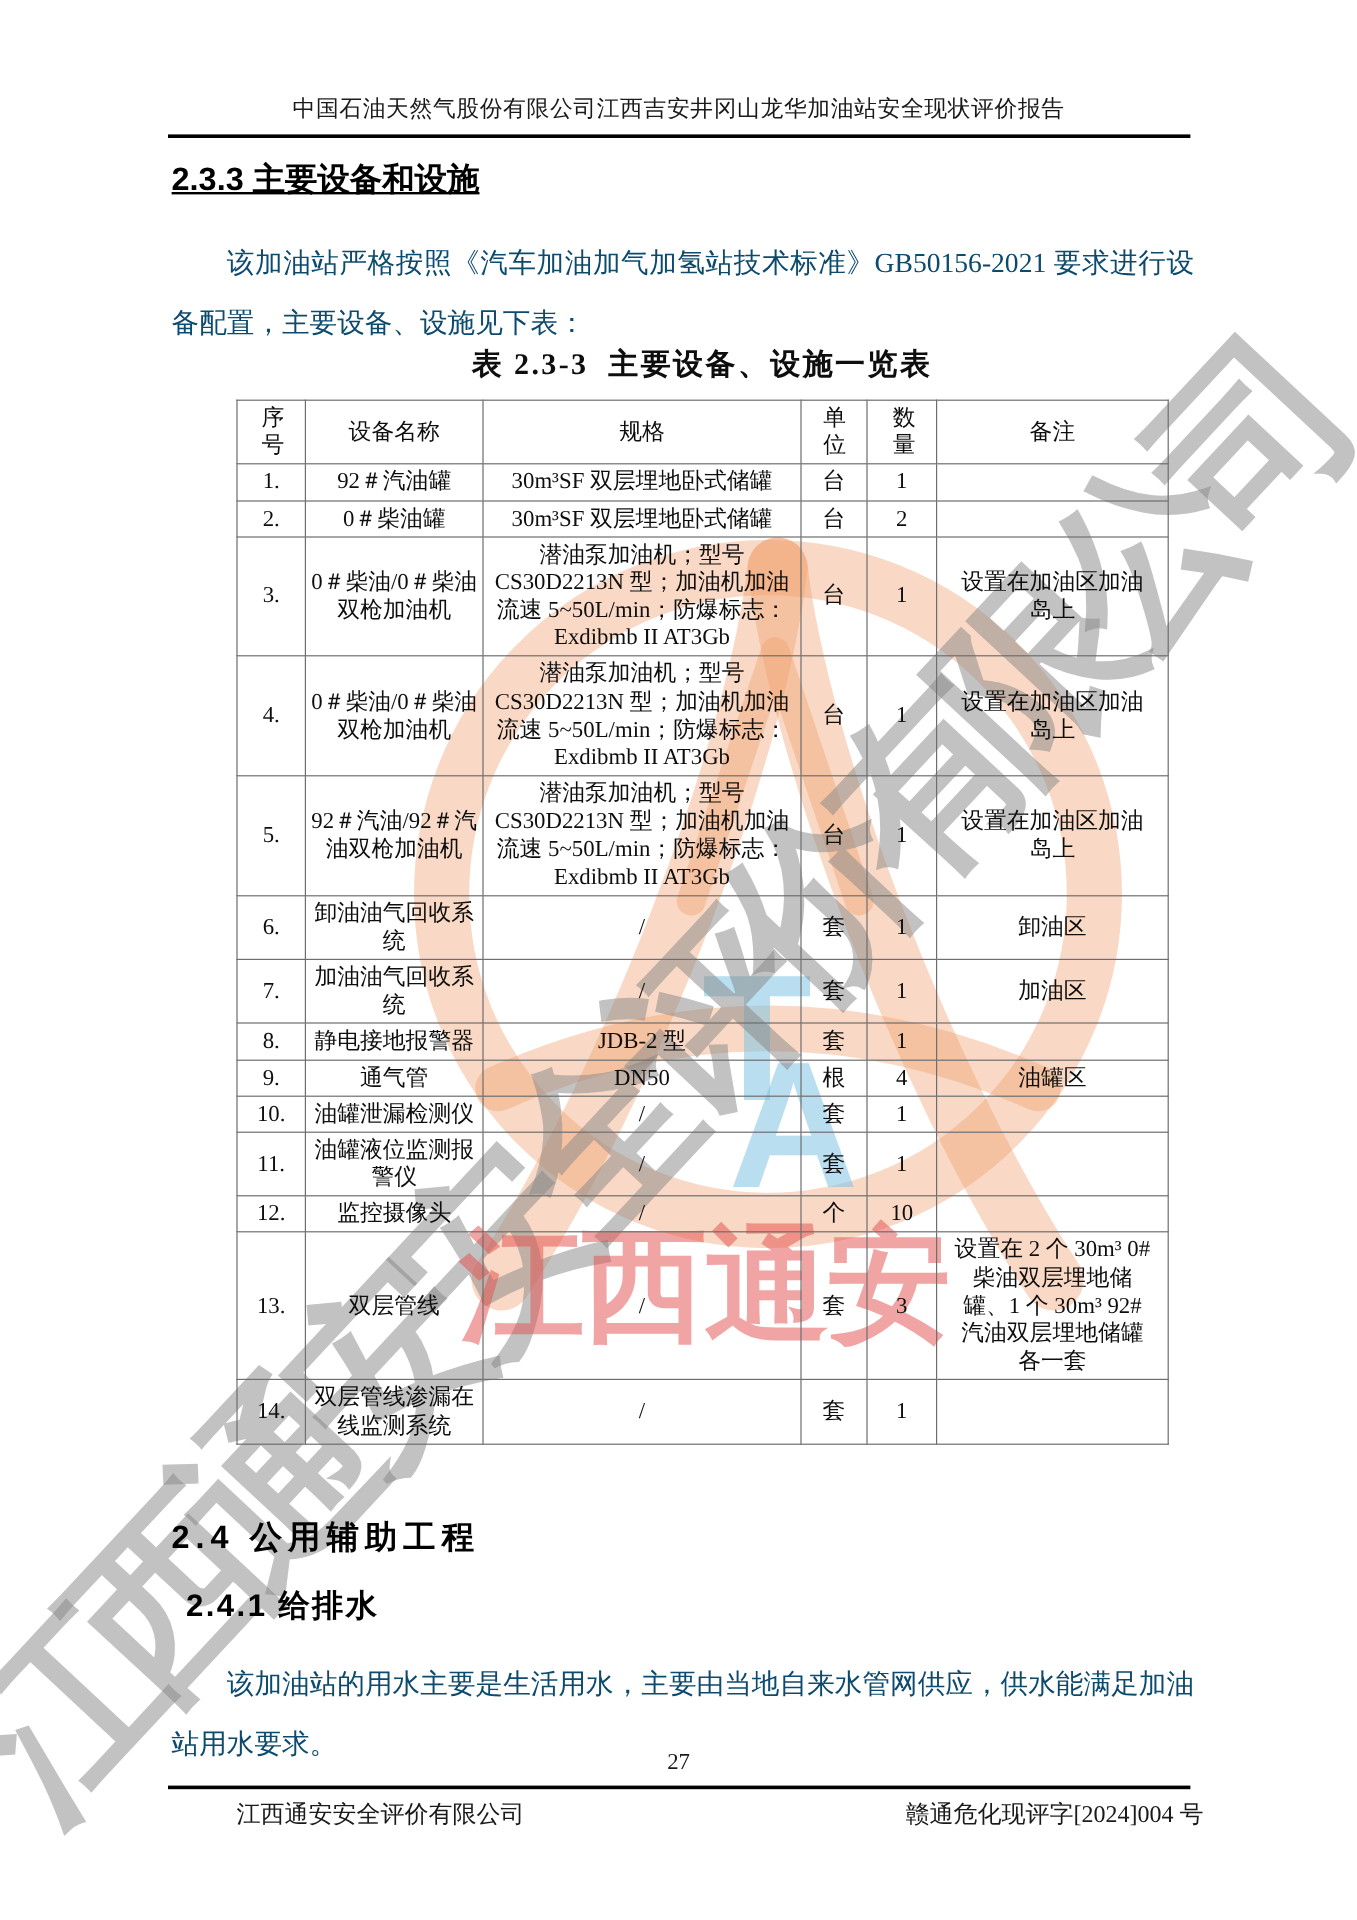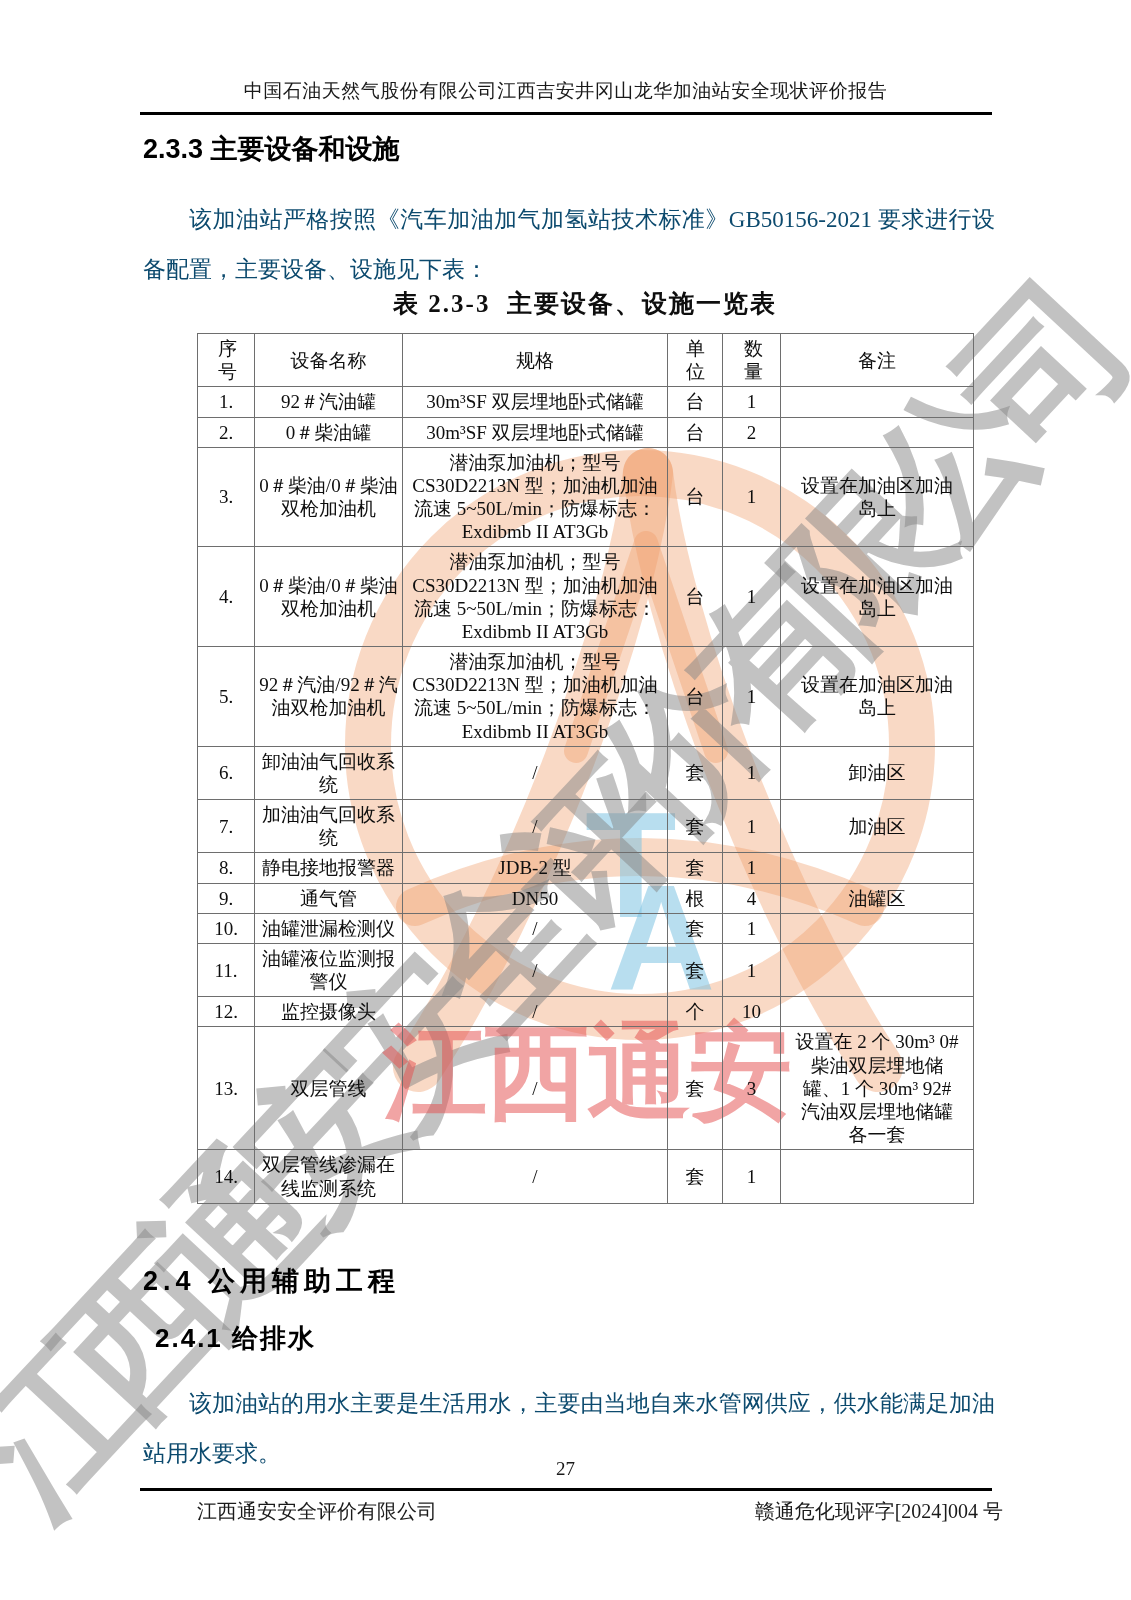--- a/index.html
+++ b/index.html
@@ -40,21 +40,21 @@
   .header-title{
     position:absolute;top:78px;left:0;width:100%;
     text-align:center;font-size:19px;letter-spacing:0.5px;color:#1a1a1a;
   }
   .header-rule{position:absolute;top:112px;left:140px;width:852px;height:3px;background:#000;}
   .h-sans{
     position:absolute;left:143px;
     font-family:"Liberation Sans","DejaVu Sans",sans-serif;
     font-weight:bold;color:#000;line-height:1.15;
   }
-  .h-233{top:134px;font-size:27px;}
+  .h-233{top:134px;font-size:27px;text-decoration:underline;}
   .h-24{top:1266px;font-size:27px;letter-spacing:5px;}
   .h-241{top:1324px;font-size:26px;letter-spacing:2px;margin-left:12px;}
   .para{
     position:absolute;left:143px;width:852px;
     font-size:23px;line-height:50px;text-align:justify;
     text-indent:2em;color:#0c4a6e;
   }
   .para-233{top:172px;}
   .para-241{top:1356px;line-height:50px;}
   .table-caption{

